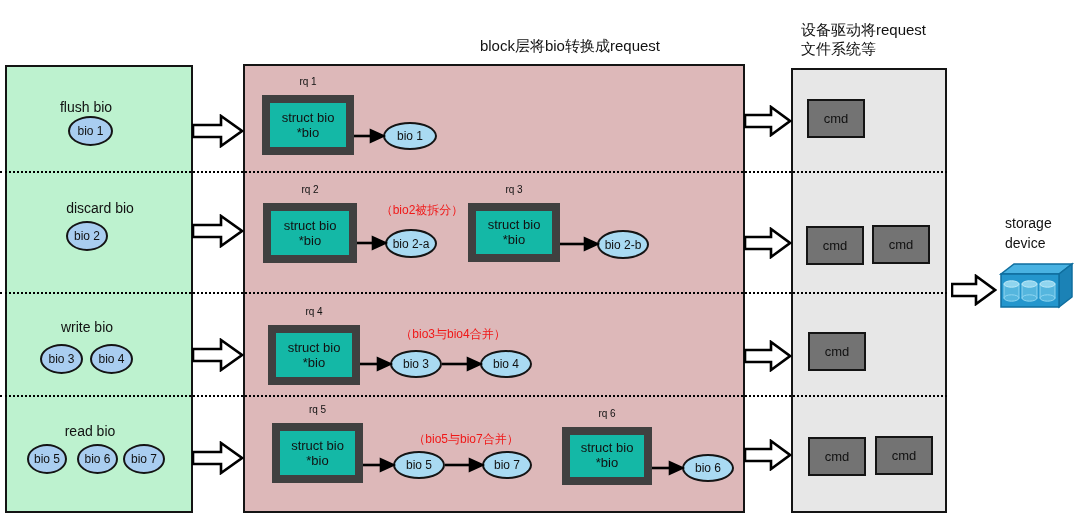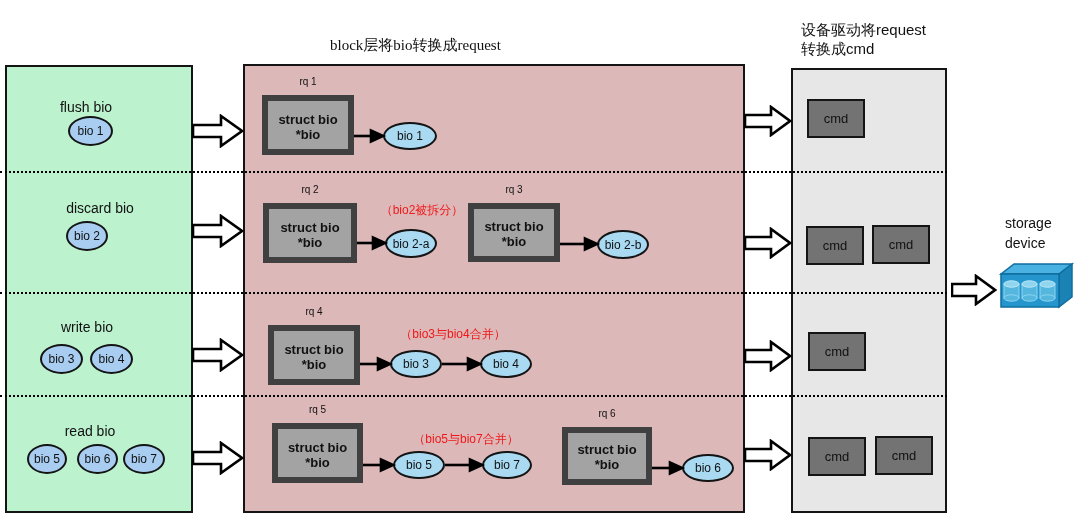--- a/index.html
+++ b/index.html
@@ -4,54 +4,54 @@
 <style>
   * { margin:0; padding:0; box-sizing:border-box; }
   html,body { background:#ffffff; }
   #canvas {
     position:relative; width:1080px; height:523px; overflow:hidden;
     background:#ffffff;
     font-family:"Liberation Sans","DejaVu Sans",sans-serif;
     color:#111;
   }
   .title { position:absolute; font-size:15px; line-height:19px; white-space:pre-line; color:#111; }
-  .title.center { text-align:left;font-family:Liberation Serif, serif; }
+  .title.center { text-align:right; }
   .panel { position:absolute; border:2px solid #141414; }
   #panel-bio   { left:5px;   top:65px; width:188px; height:448px; background:#bdf2cf; }
   #panel-block { left:243px; top:64px; width:502px; height:449px; background:#ddb8b9; }
   #panel-drv   { left:791px; top:68px; width:156px; height:445px; background:#e7e7e7; }
   .dotline { position:absolute; left:0; width:947px; height:0; border-top:2px dotted #000; z-index:3; }
   .row-label { position:absolute; width:120px; text-align:center; font-size:14px; z-index:4; }
   .ellipse {
     position:absolute; border:2px solid #141414; border-radius:50%;
     display:flex; align-items:center; justify-content:center;
     font-size:12px; z-index:5; background:#a9cdf0;
   }
   .ellipse.mid { background:#a9daf2; }
-  .rqbox { position:absolute; background:#a3a3a3; border:6px solid #404040; z-index:4;font-weight:bold; }
+  .rqbox { position:absolute; background:#14b8a6; border:8px solid #404040; z-index:4; }
   .rqbox .struct { position:absolute; bottom:7px; left:0; width:100%; text-align:center; font-size:13px; }
   .rqlabel { position:absolute; text-align:center; font-size:10px; z-index:4; }
   .annotation { position:absolute; width:130px; text-align:center; font-size:12px; color:#f01818; z-index:5; }
   .cmdbox {
     position:absolute; width:58px; height:39px; background:#737373; border:2px solid #141414;
     display:flex; align-items:center; justify-content:center; font-size:13px; z-index:4;
   }
   .block-arrow { position:absolute; z-index:6; }
   #connectors { position:absolute; left:0; top:0; width:1080px; height:523px; z-index:6; pointer-events:none; }
   #storage-label { position:absolute; left:1005px; top:213px; font-size:14px; line-height:20px; white-space:pre-line; }
   #storage-icon { position:absolute; left:997px; top:261px; z-index:4; }
 </style>
 </head>
 <body>
 
 <div id="canvas">
 
   <div class="title center" style="left:330px; top:36px; width:330px;">block层将bio转换成request</div>
   <div class="title" style="left:801px; top:20px;">设备驱动将request
-转换成cmd</div>
+文件系统等</div>
 
   <div class="panel" id="panel-bio"></div>
   <div class="panel" id="panel-block"></div>
   <div class="panel" id="panel-drv"></div>
 
   <div class="dotline" style="top:171px;"></div>
   <div class="dotline" style="top:292px;"></div>
   <div class="dotline" style="top:395px;"></div>
 
   <div class="row-label" style="left:26px; top:99px;">flush bio</div>

